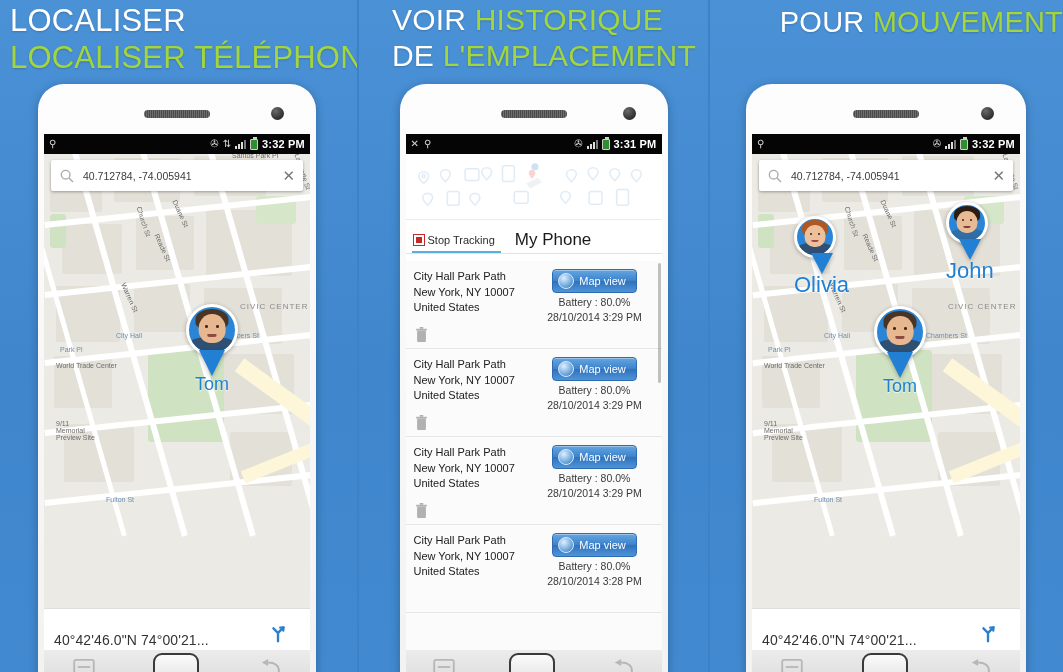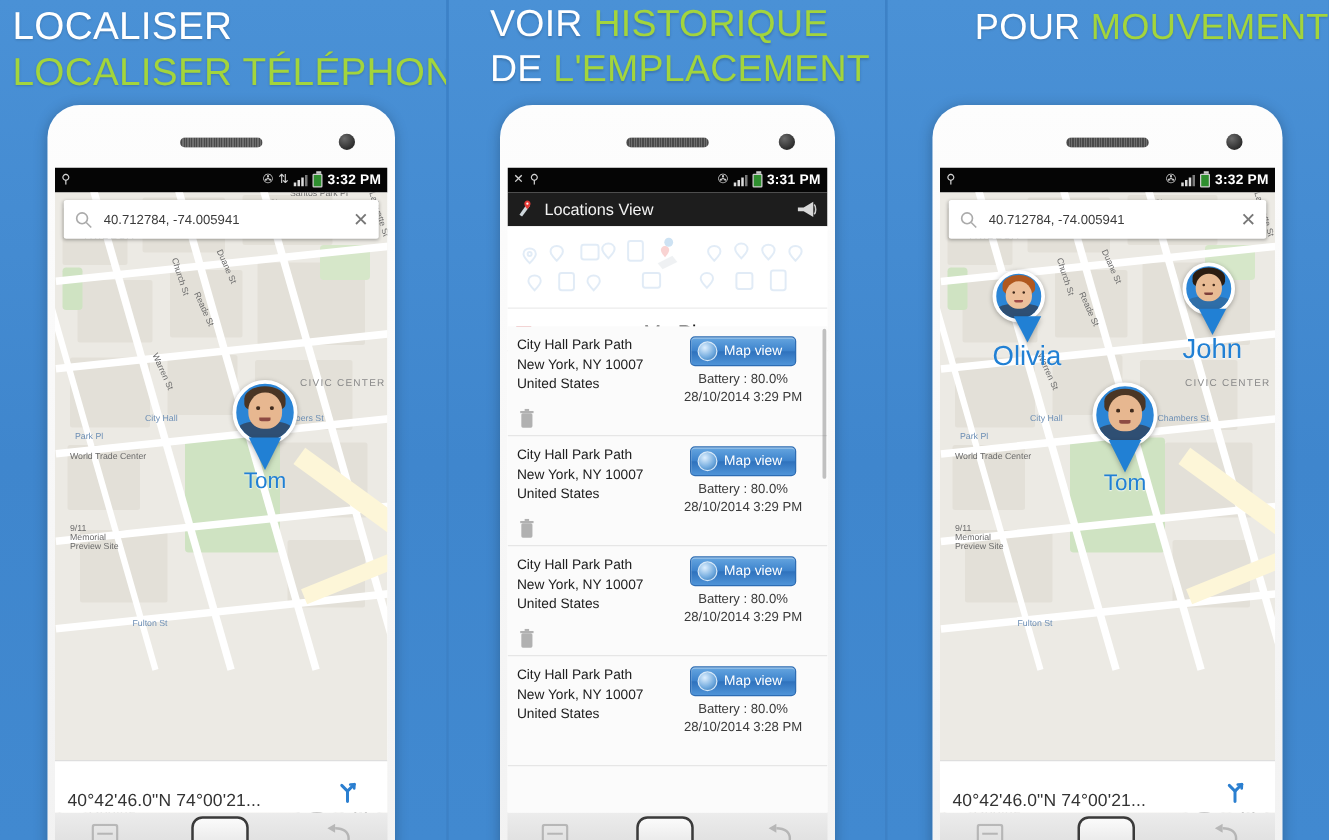--- a/index.html
+++ b/index.html
@@ -482,32 +482,20 @@
                 <i></i>
                 <i></i>
                 <i></i>
                 <i></i>
               </span>
             <span class="batt"></span>
             <span class="sb-time">3:31 PM</span>
           </div>
         </div>
 
-        <div class="appbar">
-          <svg width="17" height="17" viewBox="0 0 24 24">
-            <path d="M5 18l9-13 3 3-9 12z" fill="#cfd8dc"></path>
-            <path d="M14 2c2 0 3.5 1.6 3.5 3.6 0 2.6-3.5 6-3.5 6s-3.5-3.4-3.5-6C10.5 3.6 12 2 14 2z" fill="#e53935"></path>
-            <circle cx="14" cy="5.6" r="1.3" fill="#fff"></circle>
-          </svg>
-          <span class="title">Locations View</span>
-          <svg width="20" height="17" viewBox="0 0 26 22">
-            <path d="M3 9h6l10-6v16L9 13H3z" fill="#d8d8d8"></path>
-            <path d="M20 6c2 2 2 8 0 10" fill="none" stroke="#cfcfcf" stroke-width="1.6"></path>
-          </svg>
-        </div>
 
         <div class="banner">
           <svg class="wm" viewBox="0 0 260 66">
             <g fill="none" stroke="#7aa9d8" stroke-width="1.6">
               <path d="M18 18c3 0 5 2 5 4.5S18 30 18 30s-5-5-5-7.5S15 18 18 18z"></path>
               <circle cx="18" cy="22.5" r="1.6"></circle>
               <path d="M40 16c3 0 5 2 5 4.5S40 28 40 28s-5-5-5-7.5S37 16 40 16z"></path>
               <rect x="60" y="15" width="14" height="12" rx="2"></rect>
               <path d="M82 14c3 0 5 2 5 4.5S82 26 82 26s-5-5-5-7.5S79 14 82 14z"></path>
               <rect x="98" y="12" width="12" height="16" rx="2"></rect>
@@ -733,21 +721,21 @@
                 <div class="skin" style="background:#edc09b"></div>
                 <div class="eye l"></div>
                   <div class="eye r"></div>
                 <div class="mouth" style="background:#a04a48"></div>
               </div>
             </div>
             <div class="tail"></div>
             <div class="name">Olivia</div>
           </div>
 
-          <div class="pin small" style="left:194px;top:56px">
+          <div class="pin small" style="left:194px;top:48px">
             <div class="head">
               <div class="face">
                 <div class="body" style="background:#2f6ea8"></div>
                 <div class="hair" style="background:#2b1d12"></div>
                 <div class="skin" style="background:#e8bb94"></div>
                 <div class="eye l"></div>
                   <div class="eye r"></div>
                 <div class="mouth" style="background:#7c3e3a"></div>
               </div>
             </div>

